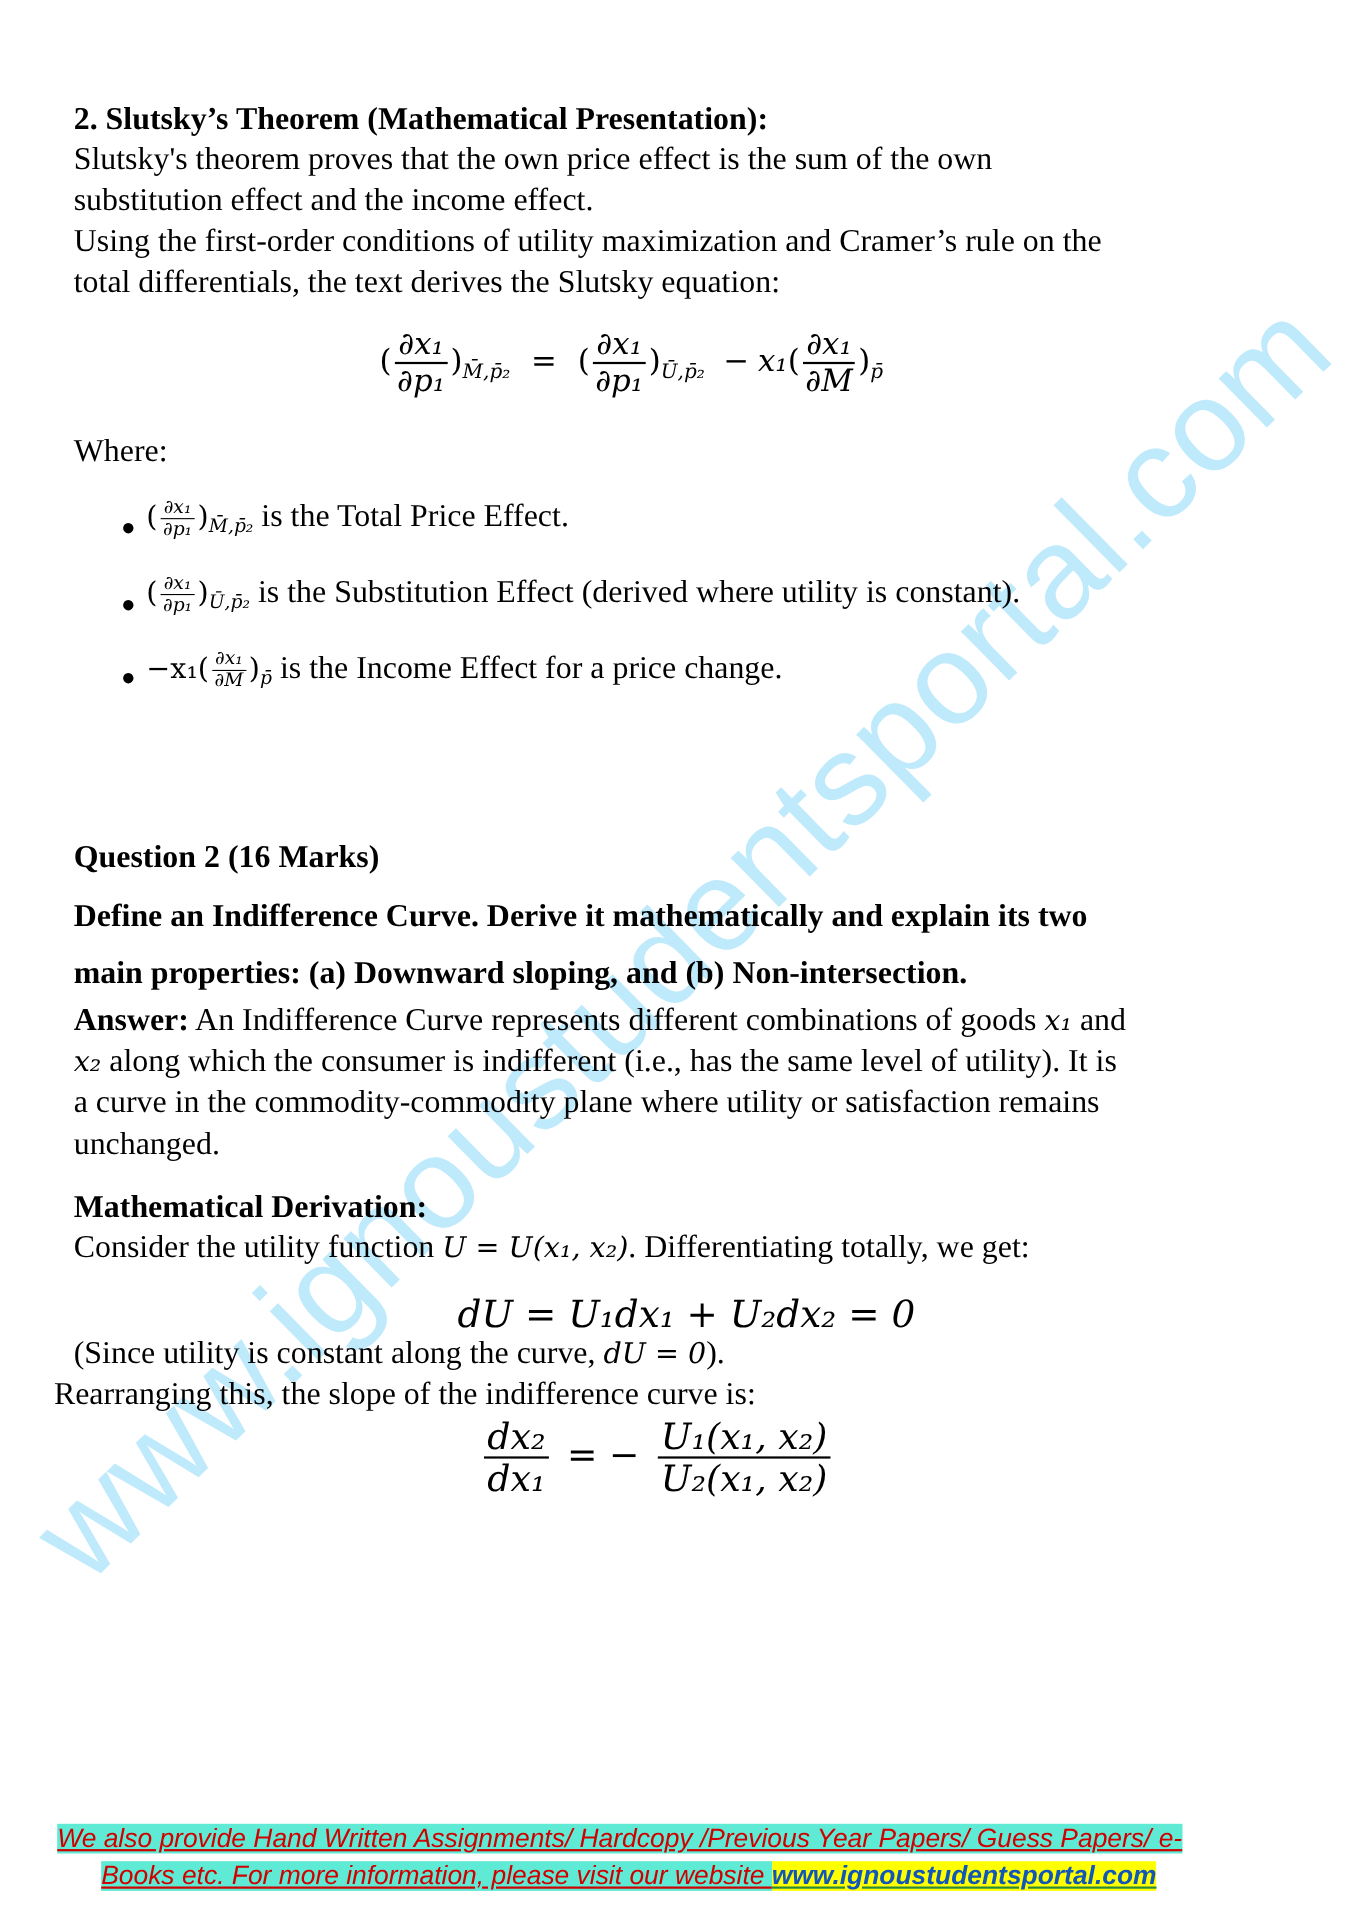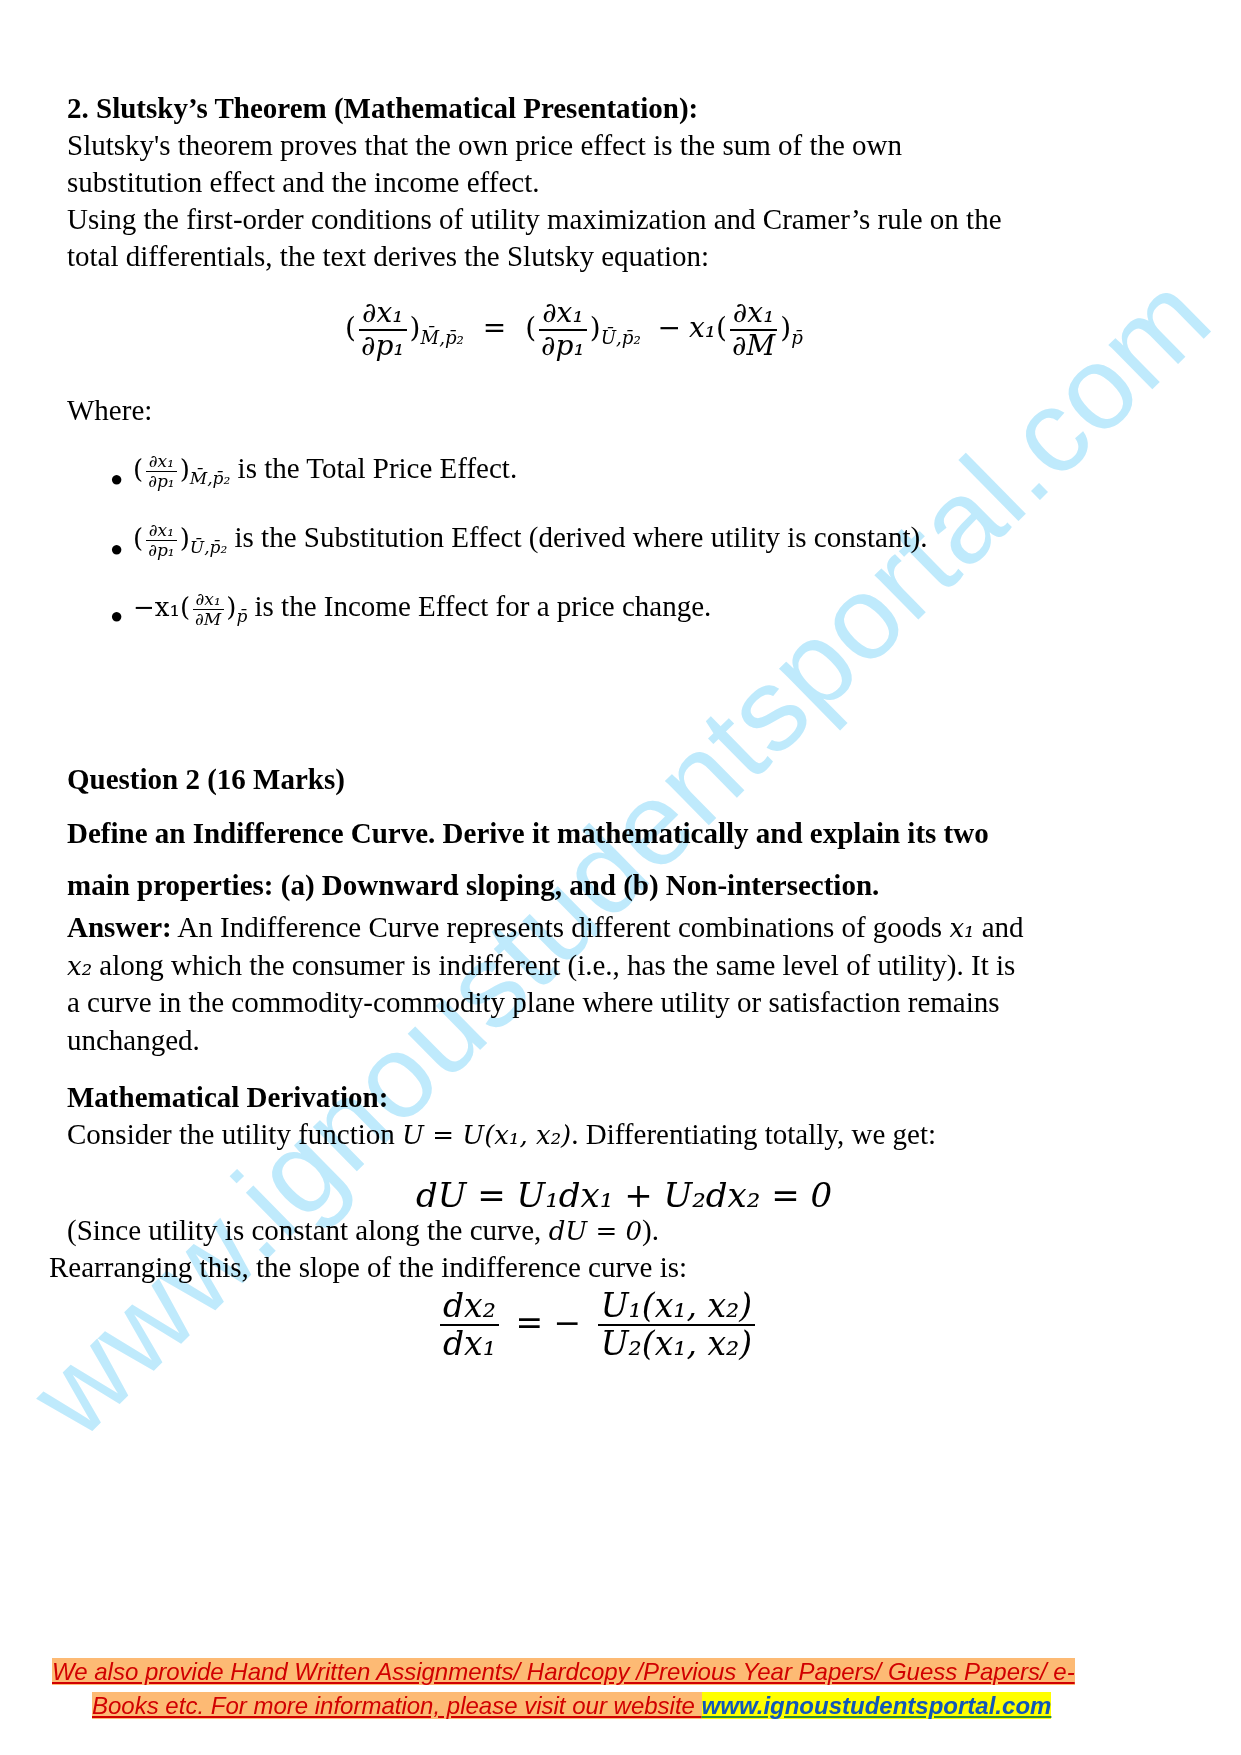--- a/index.html
+++ b/index.html
@@ -28,21 +28,21 @@
     letter-spacing: 1px;
   }
   .content { position: relative; z-index: 1; }
 
   .footer {
     position: absolute; left: 52px; top: 1655px; width: 1130px;
     font-family: "Liberation Sans", sans-serif; font-style: italic;
     font-size: 24px; line-height: 34px; z-index: 2;
   }
   .footer .line { display: block; }
-  .footer .hl { background: #fdba74; color: #d10000; text-decoration: underline; text-decoration-color: #d10000; }
+  .footer .hl { background: #5eead4; color: #d10000; text-decoration: underline; text-decoration-color: #d10000; }
   .footer .link { background: #ffff00; color: #1157b8; font-weight: bold; text-decoration: underline; text-decoration-color: #2a8a3a; }
 </style>
 </head>
 <body>
 
 <div class="page">
 
   <div class="watermark">www.ignoustudentsportal.com</div>
 
   <div class="content">

